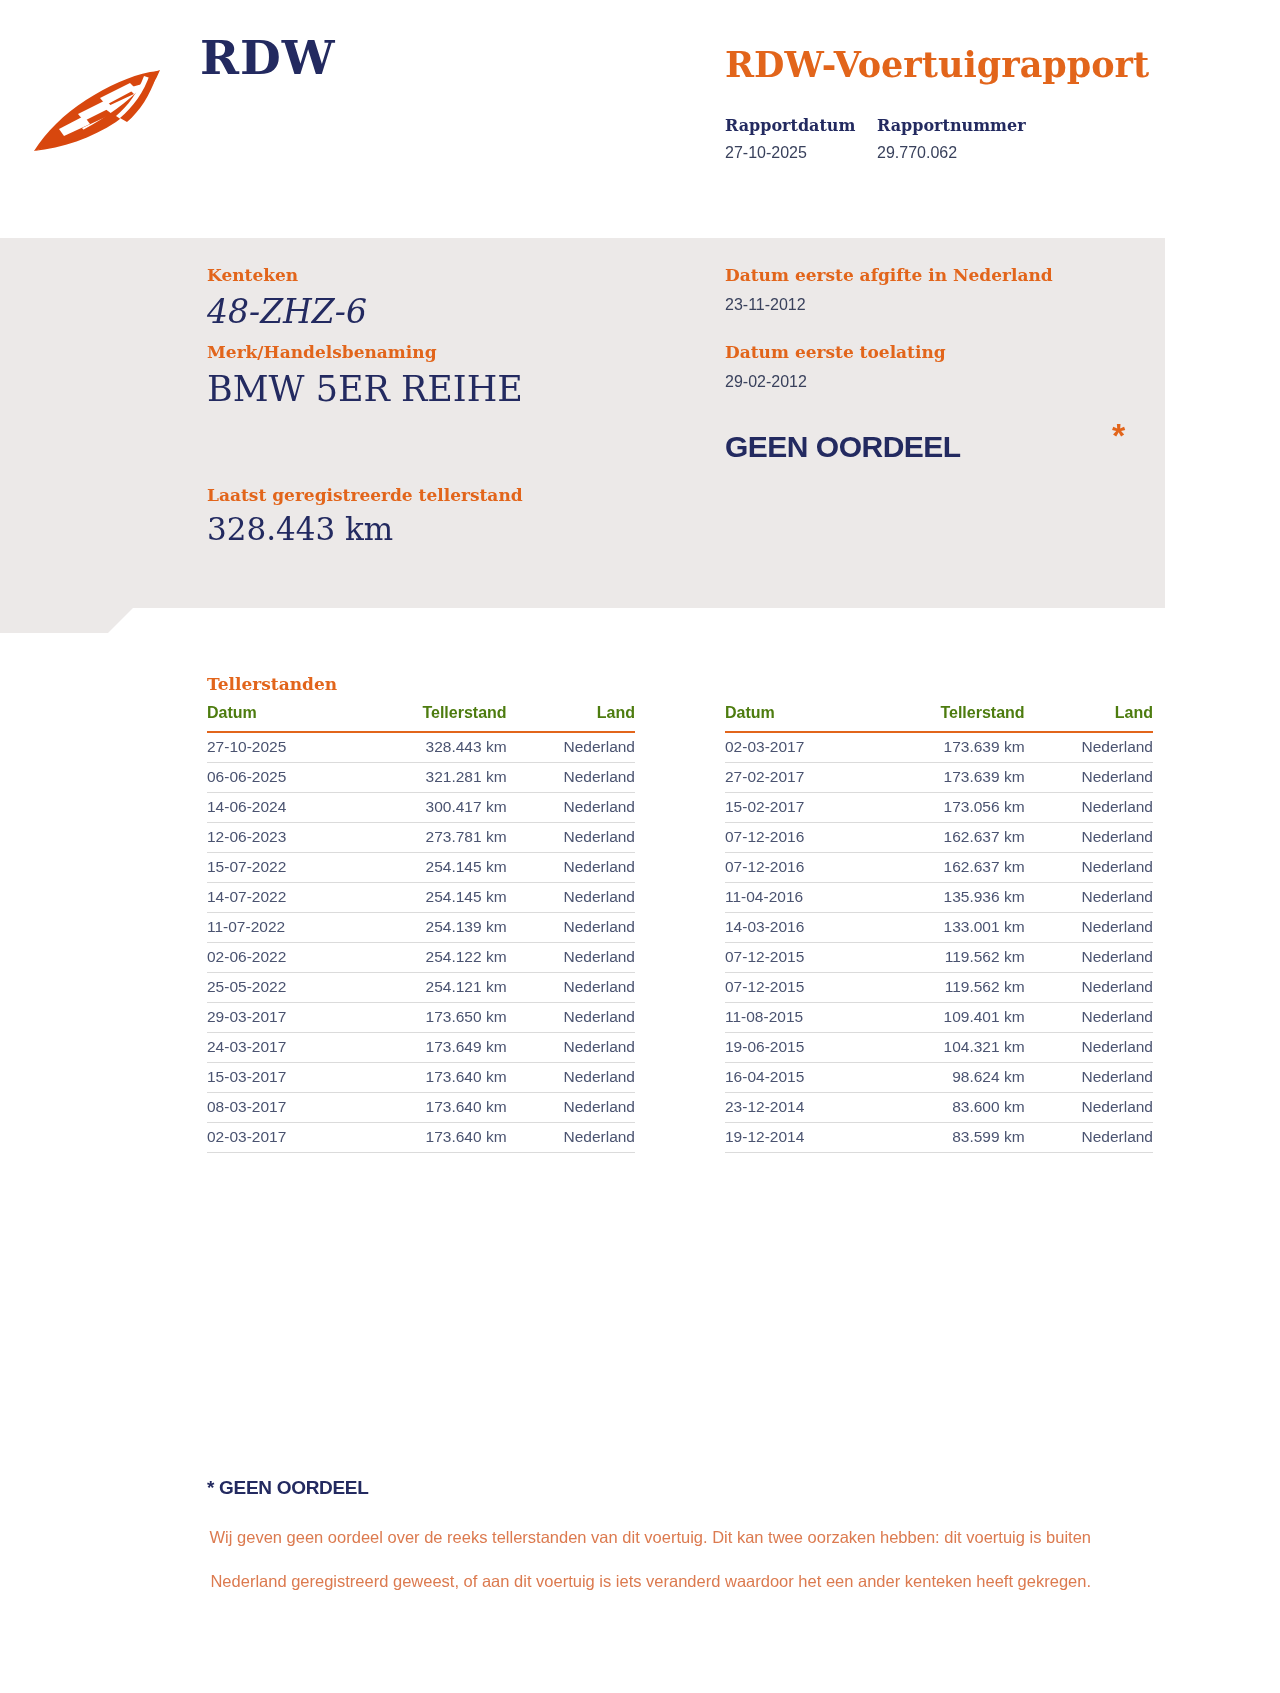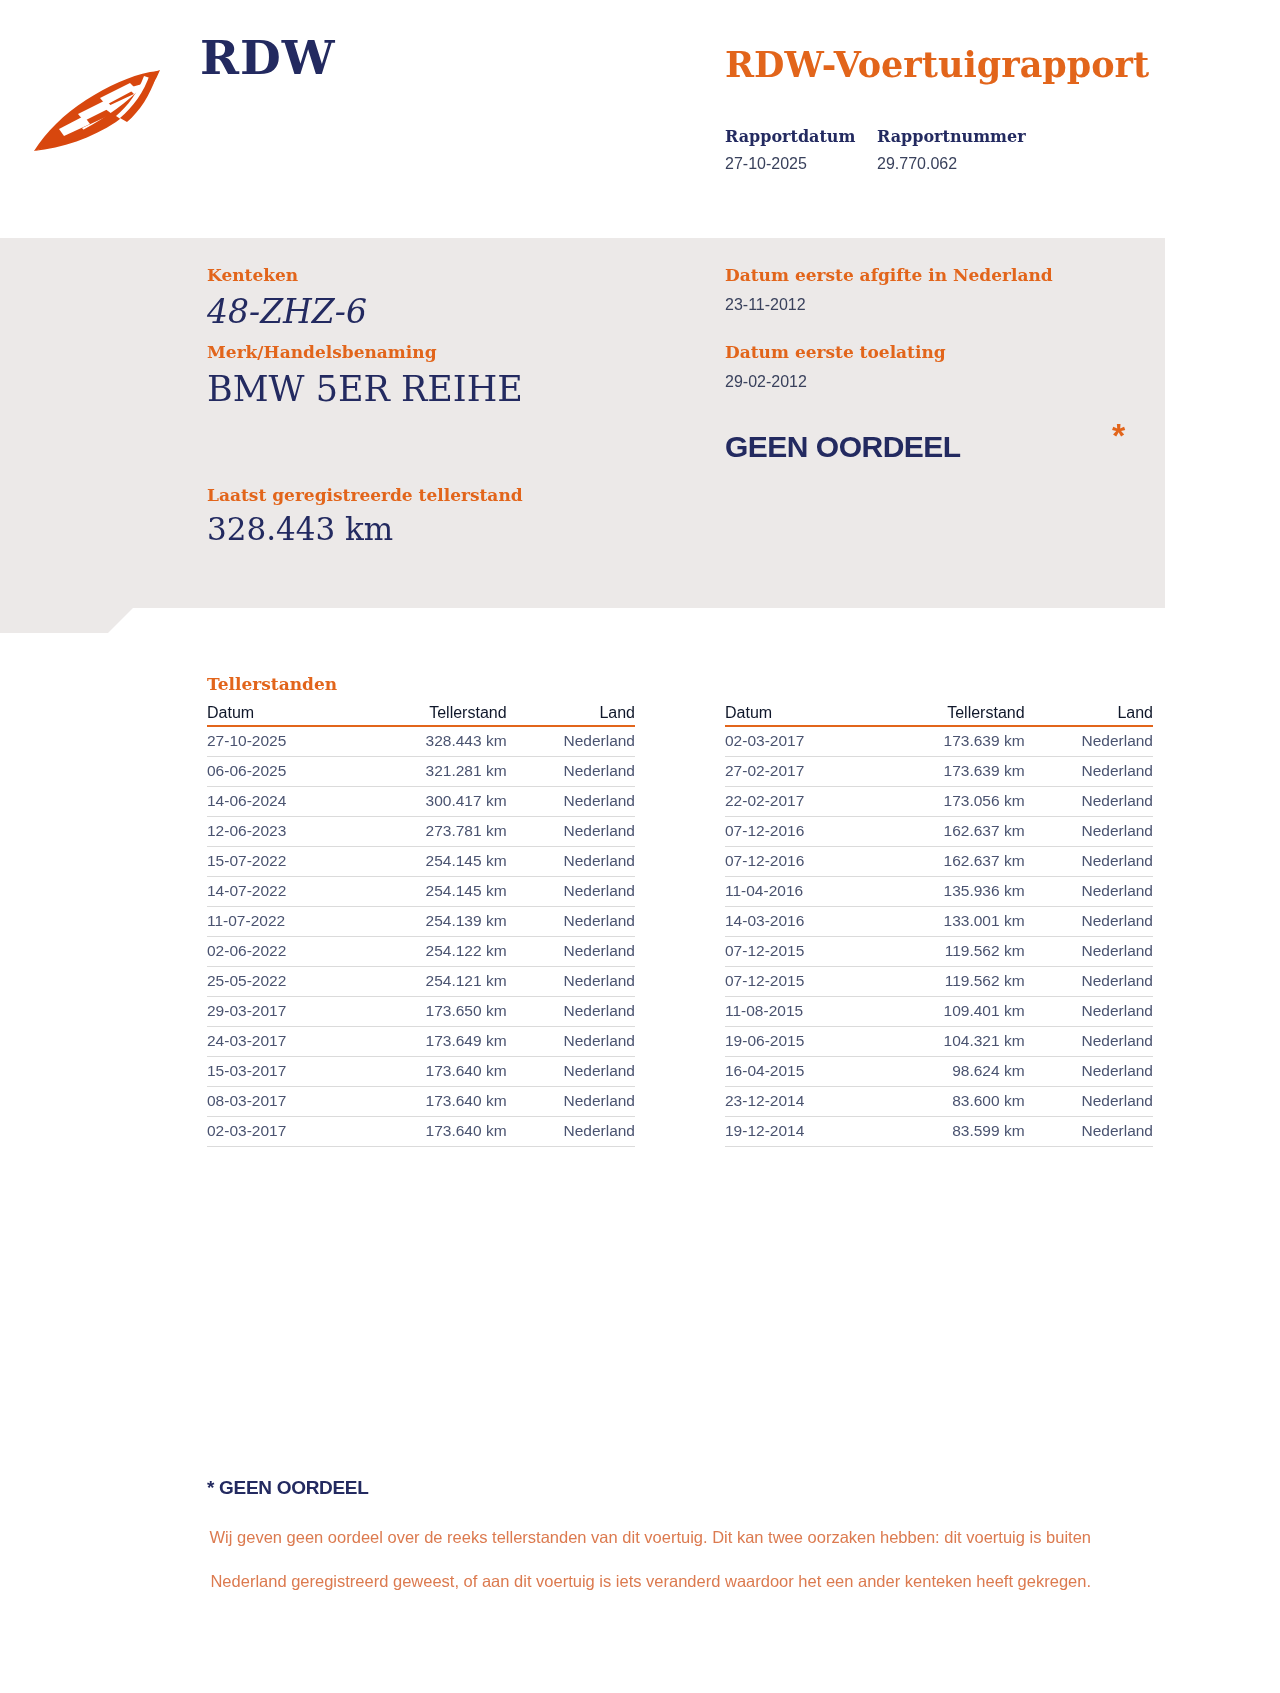--- a/index.html
+++ b/index.html
@@ -14,21 +14,21 @@
   .logo-text {
     position:absolute; left:200px; top:30px;
     font-family:"DejaVu Serif", serif; font-weight:600;
     font-size:47px; color:#232A60; letter-spacing:1px;
   }
   .doc-title {
     position:absolute; left:725px; top:44px;
     font-family:"DejaVu Serif", serif; font-weight:bold;
     font-size:35px; color:#E2651B; letter-spacing:0px; white-space:nowrap;
   }
-  .report-meta { position:absolute; left:725px; top:127px; display:flex; }
+  .report-meta { position:absolute; left:725px; top:116px; display:flex; }
   .report-meta .col1 { width:152px; }
   .meta-label {
     font-family:"DejaVu Serif", serif; font-weight:bold;
     font-size:16px; color:#232A60;
   }
   .meta-value { margin-top:9px; font-size:16px; color:#39415C; }
 
   
   .summary-box {
     position:absolute; left:0; top:225px; width:1165px; height:395px;
@@ -60,22 +60,22 @@
   
   .section-heading {
     position:absolute; left:207px; top:674px;
     font-family:"DejaVu Serif", serif; font-weight:bold;
     font-size:17px; color:#E2651B;
   }
   .odo-table { position:absolute; top:700px; width:428px; border-collapse:collapse; }
   .odo-table.left  { left:207px; }
   .odo-table.right { left:725px; }
   .odo-table th {
-    font-size:16px; font-weight:normal; color:#0f172a;
-    padding:4px 0 3px 0; border-bottom:2px solid #E2651B; white-space:nowrap;
+    font-size:16px; font-weight:bold; color:#4d7c0f;
+    padding:4px 0 9px 0; border-bottom:2px solid #E2651B; white-space:nowrap;
   }
   .odo-table td {
     font-size:15.5px; color:#4A5370; height:30px;
     padding:0; border-bottom:1px solid #DBDBDB; white-space:nowrap;
   }
   .odo-table .c0 { width:44%; text-align:left; }
   .odo-table .c1 { width:26%; text-align:right; }
   .odo-table .c2 { width:30%; text-align:right; }
 
   
@@ -249,21 +249,21 @@
         <td class="c0">02-03-2017</td>
         <td class="c1">173.639 km</td>
         <td class="c2">Nederland</td>
       </tr>
       <tr>
         <td class="c0">27-02-2017</td>
         <td class="c1">173.639 km</td>
         <td class="c2">Nederland</td>
       </tr>
       <tr>
-        <td class="c0">22-02-2017</td>
+        <td class="c0">15-02-2017</td>
         <td class="c1">173.056 km</td>
         <td class="c2">Nederland</td>
       </tr>
       <tr>
         <td class="c0">07-12-2016</td>
         <td class="c1">162.637 km</td>
         <td class="c2">Nederland</td>
       </tr>
       <tr>
         <td class="c0">07-12-2016</td>

